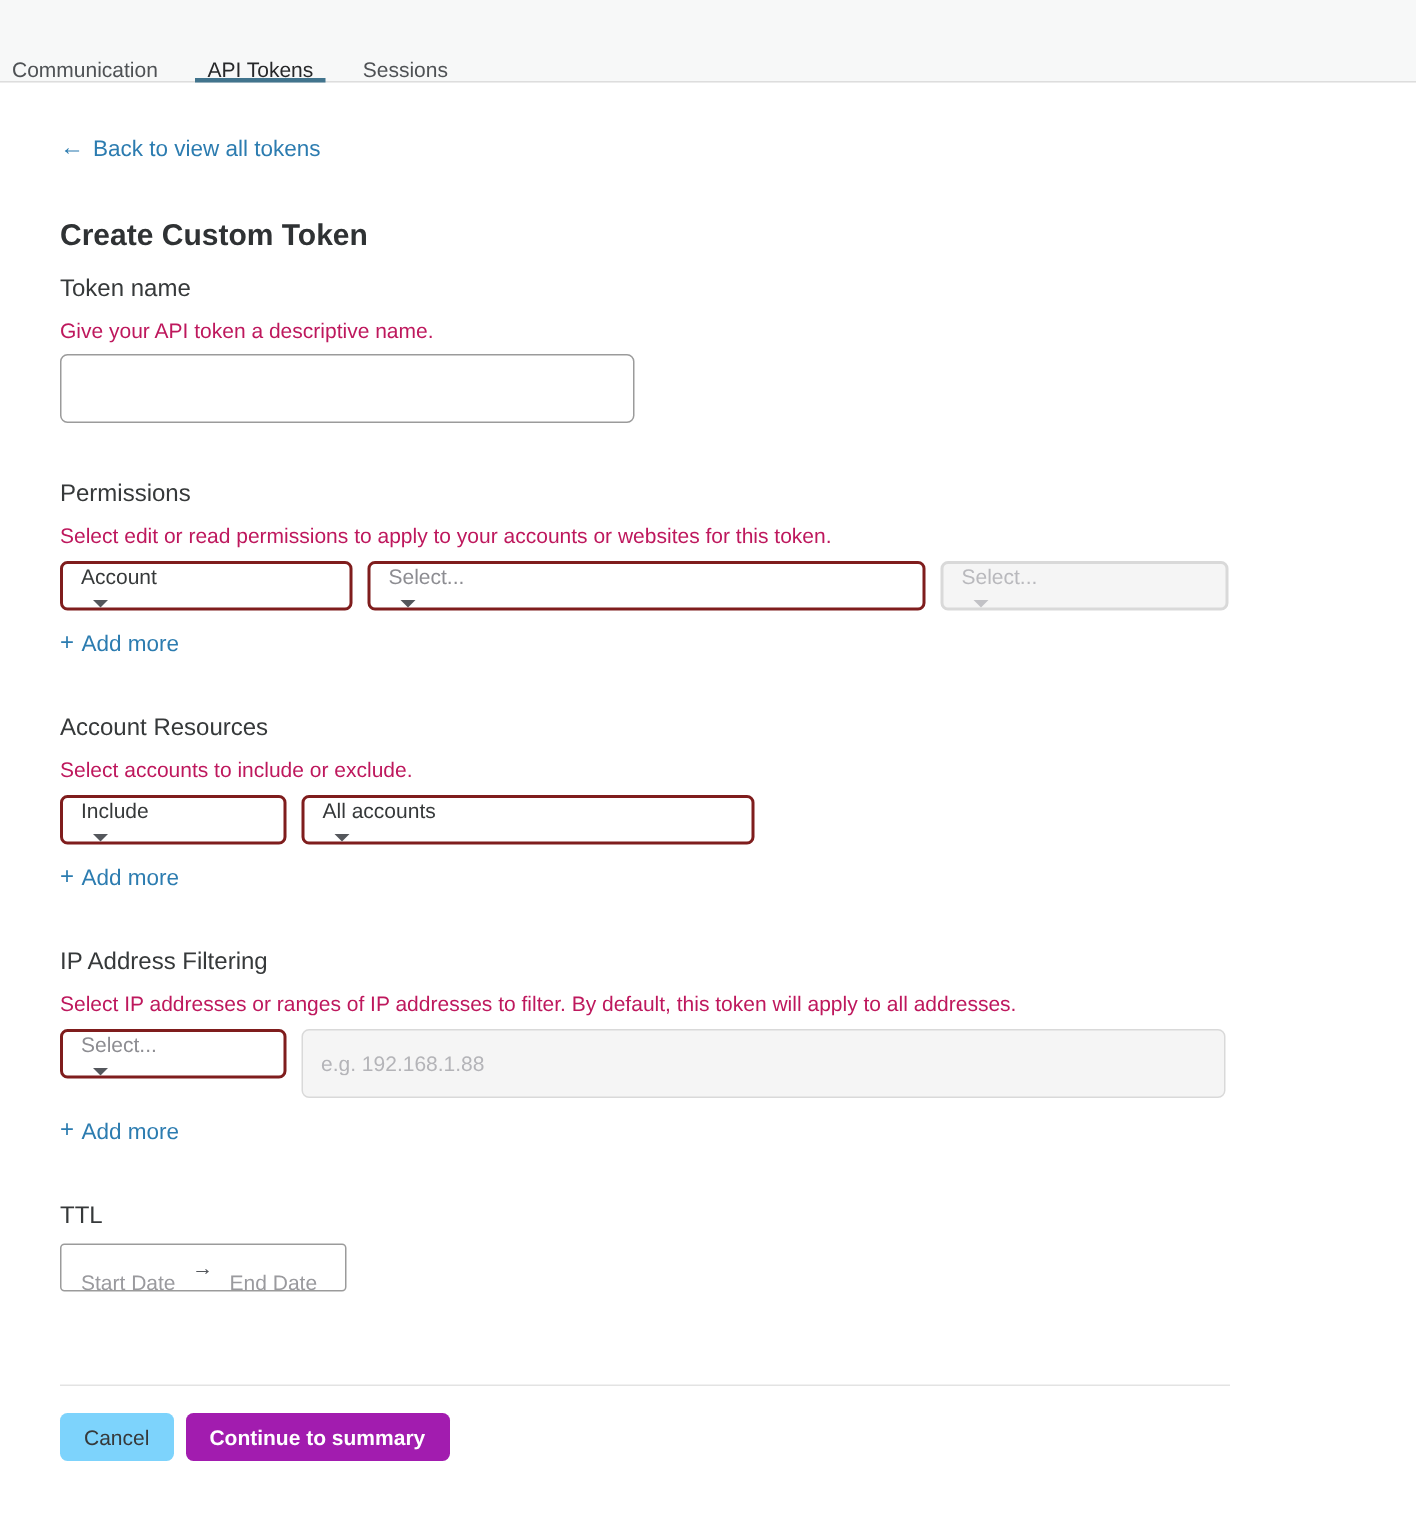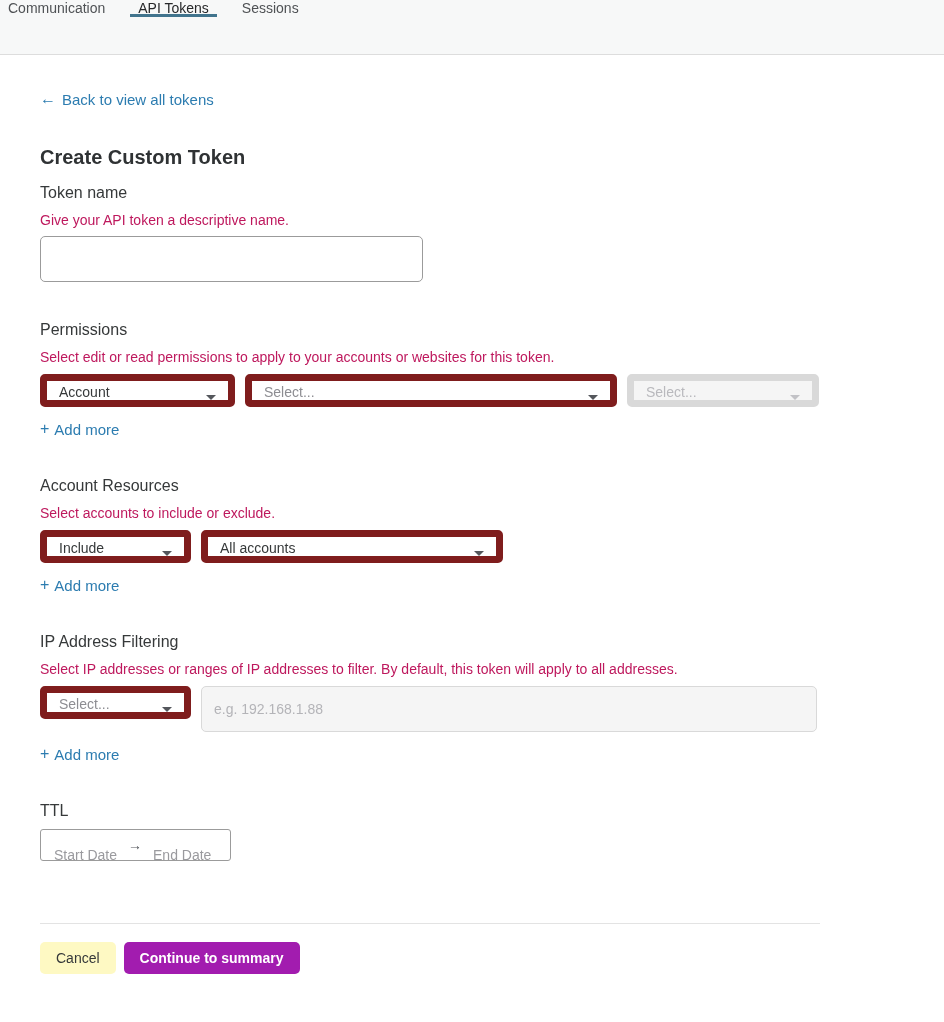--- a/index.html
+++ b/index.html
@@ -8,21 +8,21 @@
     width: 944px;
     min-height: 1022px;
     background: #ffffff;
     font-family: "Liberation Sans", sans-serif;
     color: #36393a;
   }
 
   
   .tabbar {
     display: flex;
-    align-items: flex-start;
+    align-items: flex-end;
     height: 55px;
     background: #f7f8f8;
     border-bottom: 1px solid #dddddd;
   }
   .tab {
     display: flex;
     align-items: center;
     padding: 0 8px;
     margin-right: 17px;
     font-size: 14px;
@@ -66,30 +66,31 @@
 
   .section-label { font-size: 16px; color: #36393a; line-height: 20px; }
   .section-desc { margin-top: 8px; font-size: 14px; color: #be185d; line-height: 18px; }
 
   .field-row { display: flex; gap: 10px; margin-top: 8px; }
   .sublabel-row { display: flex; margin-top: 12px; font-size: 14px; color: #36393a; }
 
   
   .select {
     height: 33px;
-    border: 7px solid #7f1d1d;
+    border: 2px solid #7f1d1d;
     border-radius: 5px;
     background: #ffffff;
     display: flex;
-    align-items: flex-end;
+    align-items: flex-start;
     justify-content: space-between;
     padding: 0 12px;
     font-size: 14px;
     color: #36393a;
     cursor: pointer;
+    flex-direction: column;
   }
   .select .placeholder { color: #8d8d92; }
   .select.disabled {
     background: #f5f5f5;
     border-color: #d9d9d9;
     cursor: default;
   }
   .select.disabled .placeholder { color: #b9b9bd; }
   .chevron {
     width: 0; height: 0;
@@ -163,21 +164,21 @@
   }
   .btn {
     height: 32px;
     border: none;
     border-radius: 5px;
     font-size: 14px;
     padding: 0 16px;
     font-family: inherit;
     cursor: pointer;
   }
-  .btn-cancel { background: #fef9c3; color: #36393a; }
+  .btn-cancel { background: #7dd3fc; color: #36393a; }
   .btn-primary { background: #a21caf; color: #ffffff; font-weight: 700; }
 
   
   .w-scope { width: 195px; }
   .w-perm { width: 372px; }
   .w-access { width: 192px; }
   .w-mode { width: 151px; }
   .w-accounts { width: 302px; }
   .w-operator { width: 151px; }
   .w-ipvalue { width: 616px; }

